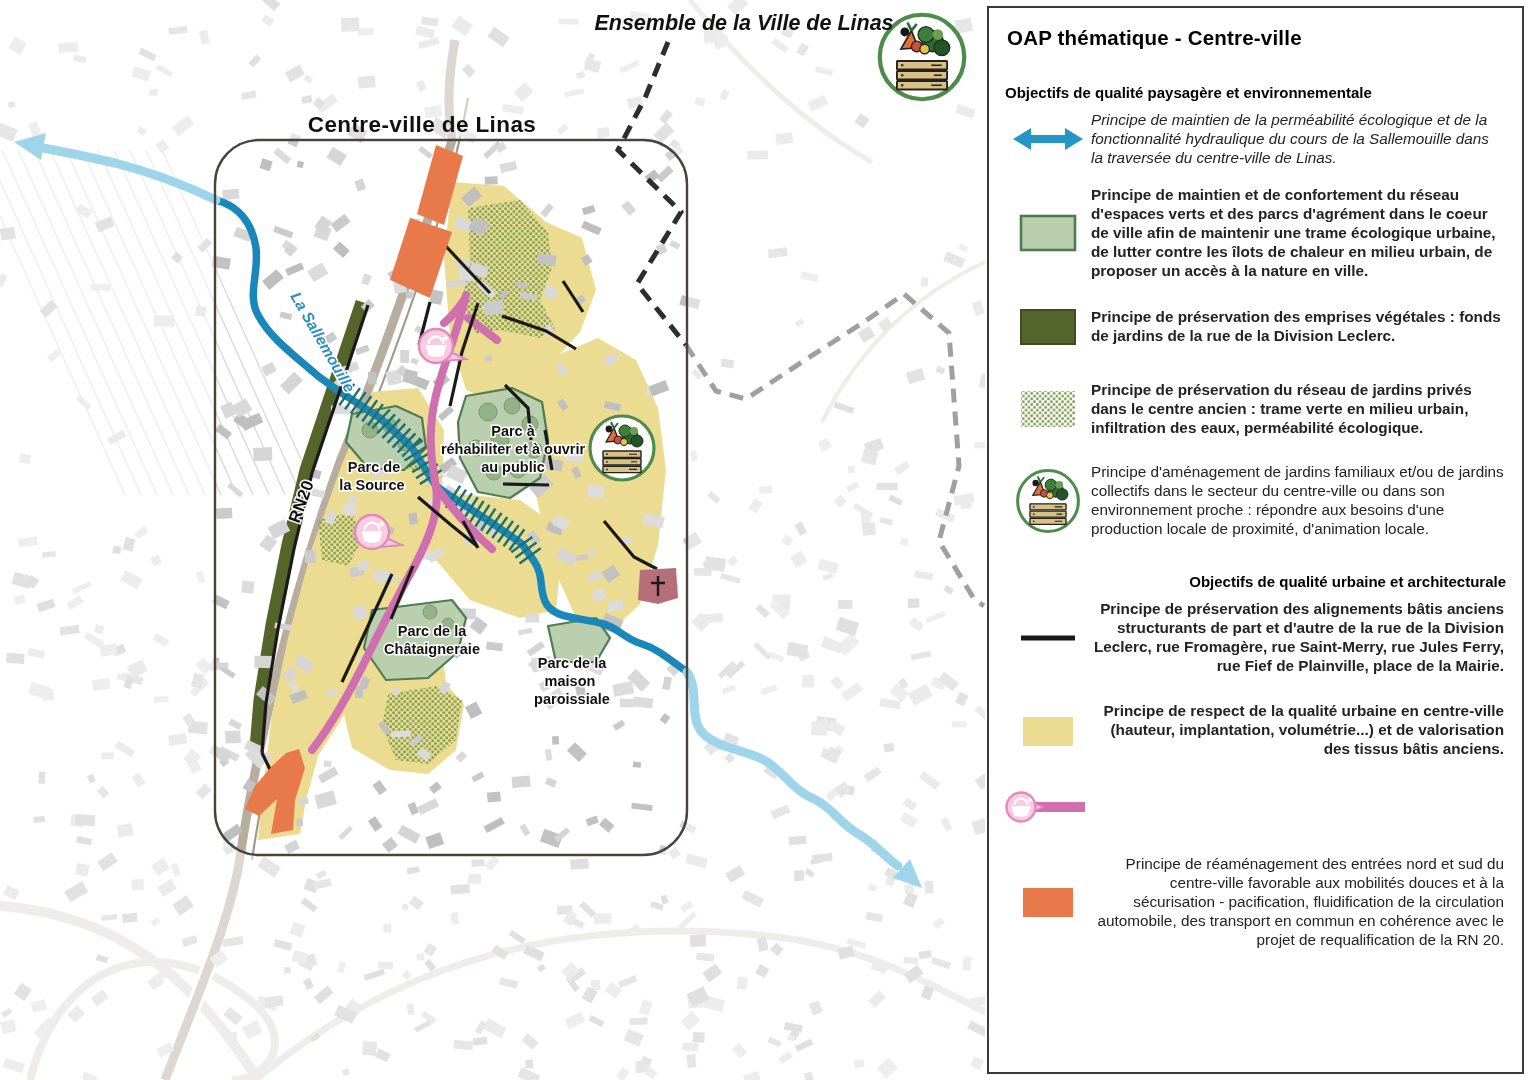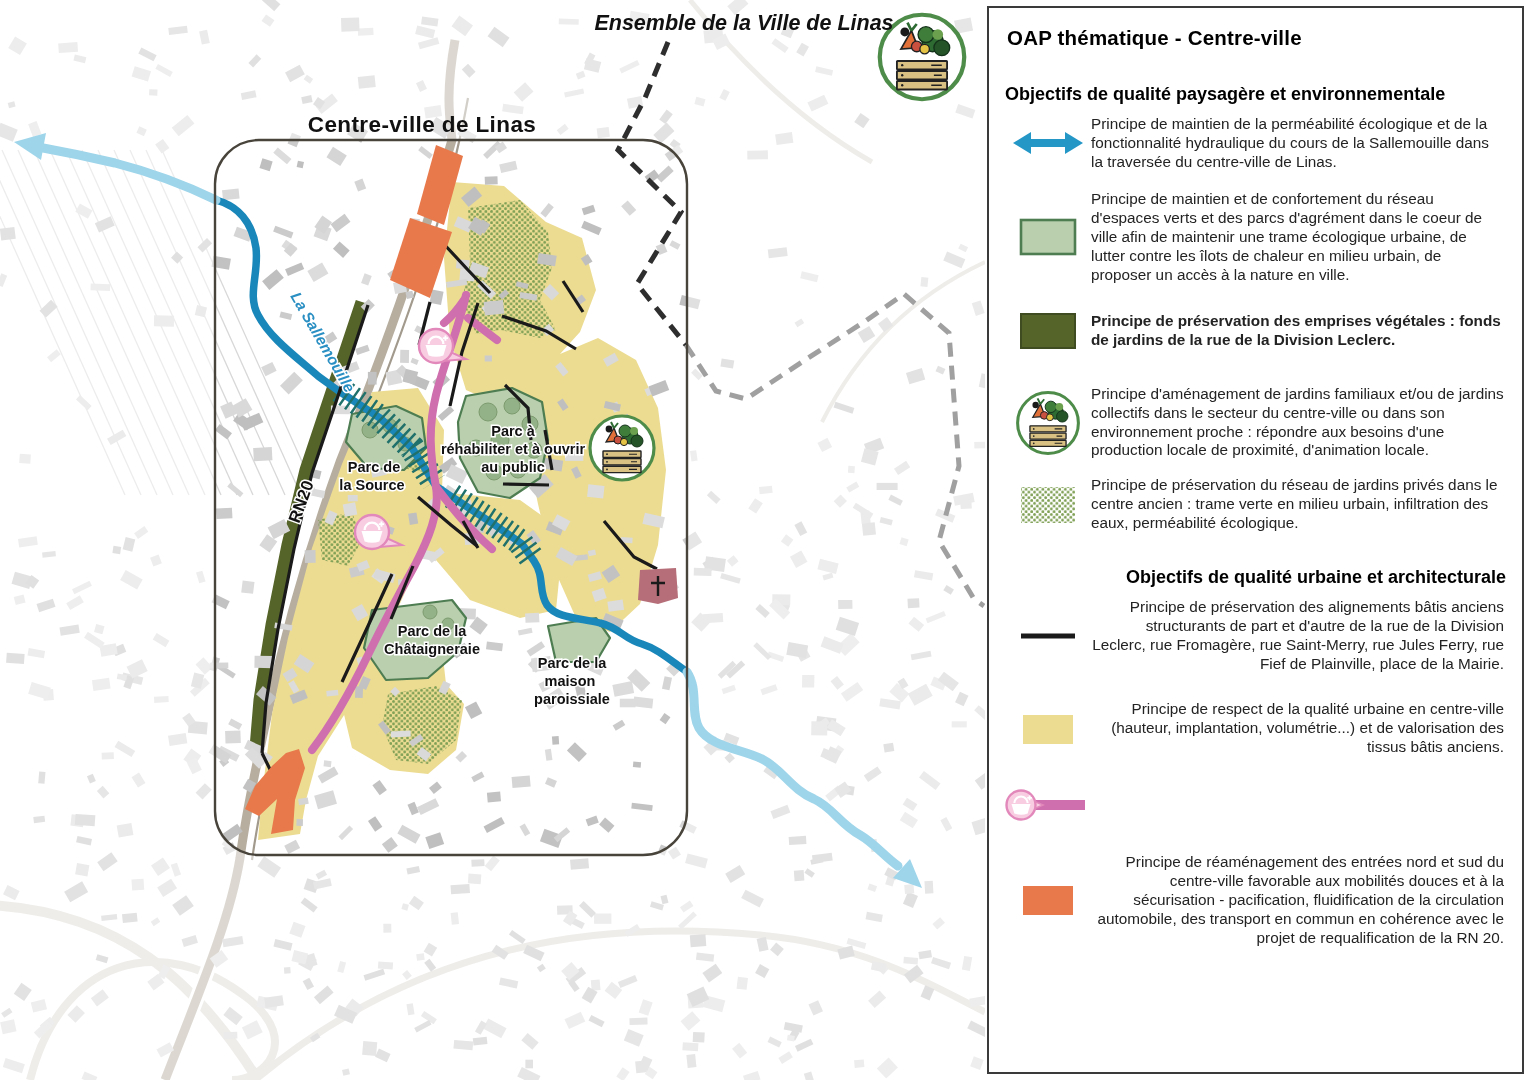--- a/index.html
+++ b/index.html
@@ -8,25 +8,25 @@
   .map-wrap{position:absolute;left:0;top:0;width:985px;height:856px;}
   svg text{font-family:"Liberation Sans", sans-serif;}
   .map-title{font-weight:bold;font-style:italic;font-size:21.5px;fill:#111;}
   .map-subtitle{font-weight:bold;font-size:22.5px;fill:#111;letter-spacing:.4px;}
   .park-label{font-weight:bold;font-size:14.5px;fill:#111;paint-order:stroke;stroke:#ffffff;stroke-width:3px;}
   .river-label{font-weight:bold;font-style:italic;font-size:15.5px;paint-order:stroke;stroke:#ffffff;stroke-width:3px;}
   .rn-label{font-weight:bold;font-size:17px;fill:#111;paint-order:stroke;stroke:#ffffff;stroke-width:3px;}
   .legend{position:absolute;left:987px;top:6px;width:537px;height:1068px;background:#fff;
           border:2px solid #3a3a3a;box-sizing:border-box;padding:14px 16px 10px 16px;color:#222;}
   .legend h1{margin:4px 0 34px 2px;font-size:20.5px;font-weight:800;color:#000;letter-spacing:.2px;}
-  .legend h2{margin:0 0 10px 0;font-size:18px;font-weight:800;color:#000;}
+  .legend h2{margin:0 0 10px 0;font-size:15px;font-weight:800;color:#000;}
   .sec2{margin-top:34px;text-align:right;}
   .item{display:flex;align-items:center;margin-bottom:16px;}
   .item .ic{flex:0 0 86px;width:86px;display:flex;justify-content:center;align-items:center;}
-  .item p{margin:0;flex:1;font-size:15.3px;line-height:1.24;color:#232323;padding-right:2px;} .mb18{margin-bottom:18px;} .mb26{margin-bottom:26px;} .mb34{margin-bottom:34px;font-weight:bold;}
+  .item p{margin:0;flex:1;font-size:15.3px;line-height:1.24;color:#232323;padding-right:2px;} .mb18{margin-bottom:18px;font-style:italic;} .mb26{margin-bottom:26px;font-weight:bold;} .mb34{margin-bottom:34px;font-weight:bold;}
 </style>
 </head>
 <body>
 
 <div class="stage">
 
   <div class="map-wrap">
   <svg id="bmap" width="985" height="1080" viewBox="0 0 985 1080">
     <defs>
       <pattern id="gdots" width="5.6" height="5.6" patternUnits="userSpaceOnUse">
@@ -924,43 +924,43 @@
 
       <div class="item mb34">
         <span class="ic">
           <svg width="86" height="40">
               <rect x="16" y="3" width="54" height="34" stroke="#3f4c22" stroke-width="2" fill="#556429"></rect>
             </svg>
         </span>
         <p>Principe de préservation des emprises végétales : fonds de jardins de la rue de la Division Leclerc.</p>
       </div>
 
-      <div class="item">
-        <span class="ic">
-          <svg width="86" height="66">
-              <use href="#crate-icon" transform="translate(43,33) scale(0.95)"></use>
-            </svg>
-        </span>
-        <p>Principe d'aménagement de jardins familiaux et/ou de jardins collectifs dans le secteur du centre-ville ou dans son environnement proche : répondre aux besoins d'une production locale de proximité, d'animation locale.</p>
-      </div>
-
       <div class="item mb26">
         <span class="ic">
           <svg width="86" height="40">
             <defs>
               <pattern id="gdots2" width="5.6" height="5.6" patternUnits="userSpaceOnUse">
                 <circle cx="1.5" cy="1.5" r="1.45" fill="#7fa055"></circle>
                 <circle cx="4.3" cy="4.3" r="1.45" fill="#7fa055"></circle>
               </pattern>
             </defs>
             <rect x="16" y="2" width="54" height="36" fill="url(#gdots2)"></rect>
           </svg>
         </span>
         <p>Principe de préservation du réseau de jardins privés dans le centre ancien : trame verte en milieu urbain, infiltration des eaux, perméabilité écologique.</p>
       </div>
+
+      <div class="item">
+        <span class="ic">
+          <svg width="86" height="66">
+              <use href="#crate-icon" transform="translate(43,33) scale(0.95)"></use>
+            </svg>
+        </span>
+        <p>Principe d'aménagement de jardins familiaux et/ou de jardins collectifs dans le secteur du centre-ville ou dans son environnement proche : répondre aux besoins d'une production locale de proximité, d'animation locale.</p>
+      </div>
     </section>
 
     <section class="sec2">
       <h2>Objectifs de qualité urbaine et architecturale</h2>
 
       <div class="item mb26">
         <span class="ic">
           <svg width="86" height="20">
               <path d="M16,10 H70" stroke-width="5" fill="none" stroke="#1a1a1a"></path>
             </svg>

